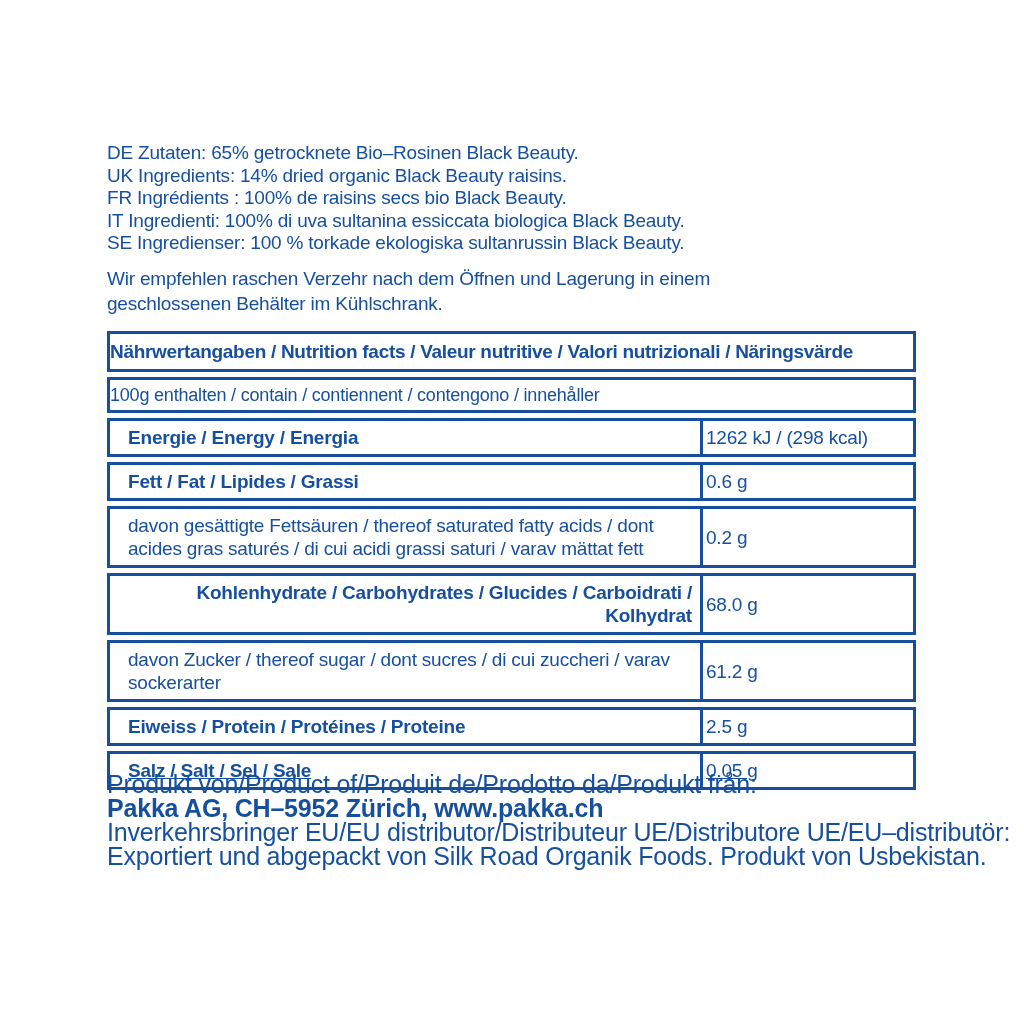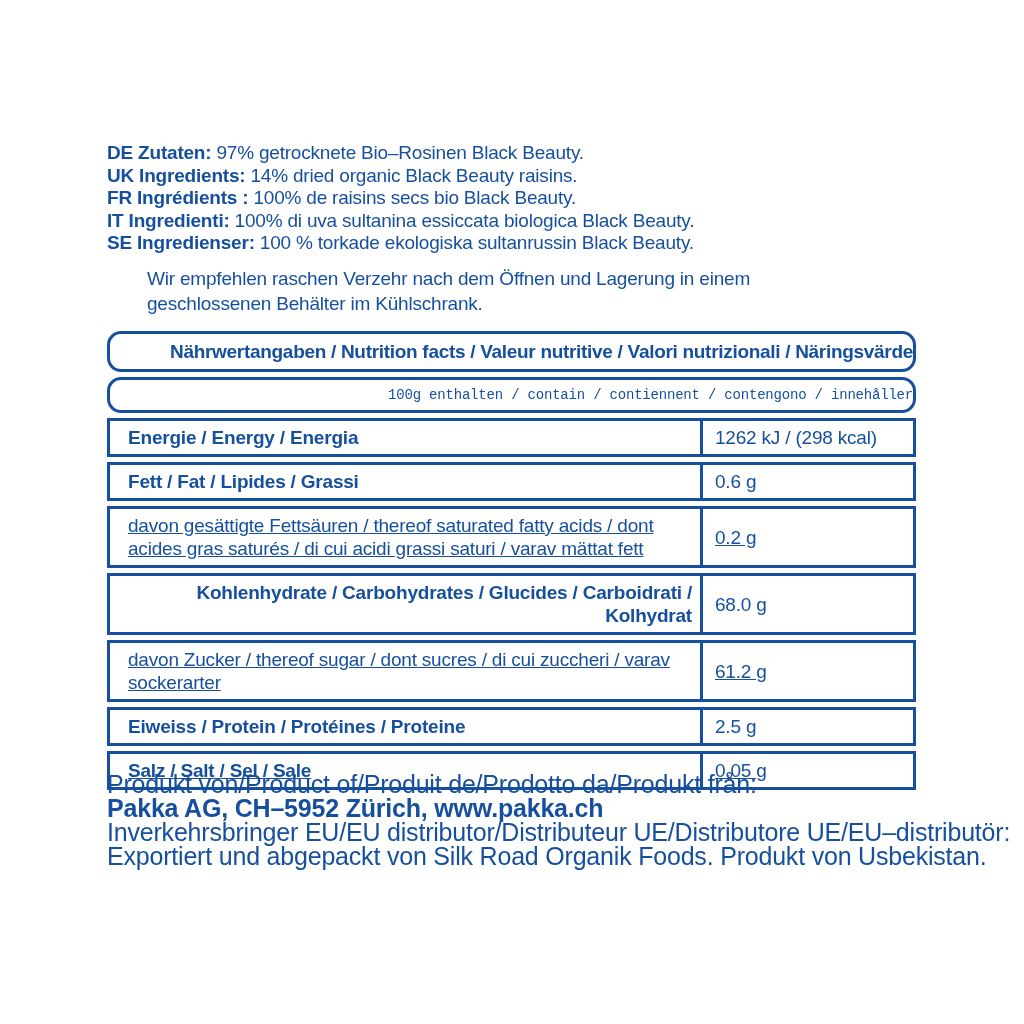--- a/index.html
+++ b/index.html
@@ -22,89 +22,86 @@
     position: absolute;
     left: 107px;
     top: 142px;
     width: 840px;
     font-size: 19px;
     line-height: 22.5px;
     letter-spacing: -0.2px;
     white-space: nowrap;
   }
   .ing-line { display: block; }
-  .prefix { font-weight: bold; margin-right: 5px; }
+  .prefix { font-weight: normal; margin-right: 5px; }
 
   
   .storage {
     position: absolute;
     left: 107px;
     top: 266px;
     width: 800px;
     font-size: 19px;
     line-height: 25px;
     letter-spacing: -0.2px;
-    margin-left: 40px;
   }
 
   
   .ntable {
     position: absolute;
     left: 107px;
     top: 331px;
     width: 809px;
   }
   .trow {
     display: flex;
     border: 3px solid #154f9e;
     margin-bottom: 5px;
     align-items: stretch;
     background: #ffffff;
   }
   .trow:last-child { margin-bottom: 0; text-decoration: underline; }
   .trow.center {
-    justify-content: flex-end;
+    justify-content: flex-start;
     align-items: center;
     text-align: center;
-    border-radius: 14px;
   }
   .h41 { min-height: 41px; }
   .h36 { min-height: 36px; }
   .h32 { min-height: 32px; }
-  .h55 { min-height: 55px; text-decoration: underline; }
+  .h55 { min-height: 55px; }
   .h60 { min-height: 60px; text-align: right; }
   .h35 { min-height: 35px; }
 
   .t-title {
     font-weight: bold;
     font-size: 19px;
     letter-spacing: -0.3px;
     white-space: nowrap;
   }
   .t-subtitle {
-    font-size: 14px;
+    font-size: 18px;
     letter-spacing: -0.2px;
     white-space: nowrap;
-    font-family: Liberation Mono, monospace;
   }
   .cell {
     display: flex;
     align-items: center;
     font-size: 19px;
     line-height: 23px;
     letter-spacing: -0.2px;
   }
   .cell.label {
     width: 593px;
     border-right: 3px solid #154f9e;
     padding: 5px 8px 5px 18px;
   }
   .cell.value {
     flex: 1;
-    padding: 5px 8px 5px 12px;
+    padding: 5px 8px 5px 3px;
   }
   .bold { font-weight: bold; }
 
   
   .footer {
     position: absolute;
     left: 107px;
     top: 772px;
     width: 840px;
     font-size: 25px;
@@ -113,21 +110,21 @@
     white-space: nowrap;
   }
   .f-line { display: block; }
 </style>
 </head>
 <body>
 
 <div class="canvas">
 
   <div class="ingredients">
-    <span class="ing-line"><span class="prefix">DE Zutaten:</span><span>97% getrocknete Bio–Rosinen Black Beauty.</span></span>
+    <span class="ing-line"><span class="prefix">DE Zutaten:</span><span>65% getrocknete Bio–Rosinen Black Beauty.</span></span>
     <span class="ing-line"><span class="prefix">UK Ingredients:</span><span>14% dried organic Black Beauty raisins.</span></span>
     <span class="ing-line"><span class="prefix">FR Ingrédients :</span><span>100% de raisins secs bio Black Beauty.</span></span>
     <span class="ing-line"><span class="prefix">IT Ingredienti:</span><span>100% di uva sultanina essiccata biologica Black Beauty.</span></span>
     <span class="ing-line"><span class="prefix">SE Ingredienser:</span><span>100 % torkade ekologiska sultanrussin Black Beauty.</span></span>
   </div>
 
   <div class="storage">
     <span class="ing-line">Wir empfehlen raschen Verzehr nach dem Öffnen und Lagerung in einem</span>
     <span class="ing-line">geschlossenen Behälter im Kühlschrank.</span>
   </div>

